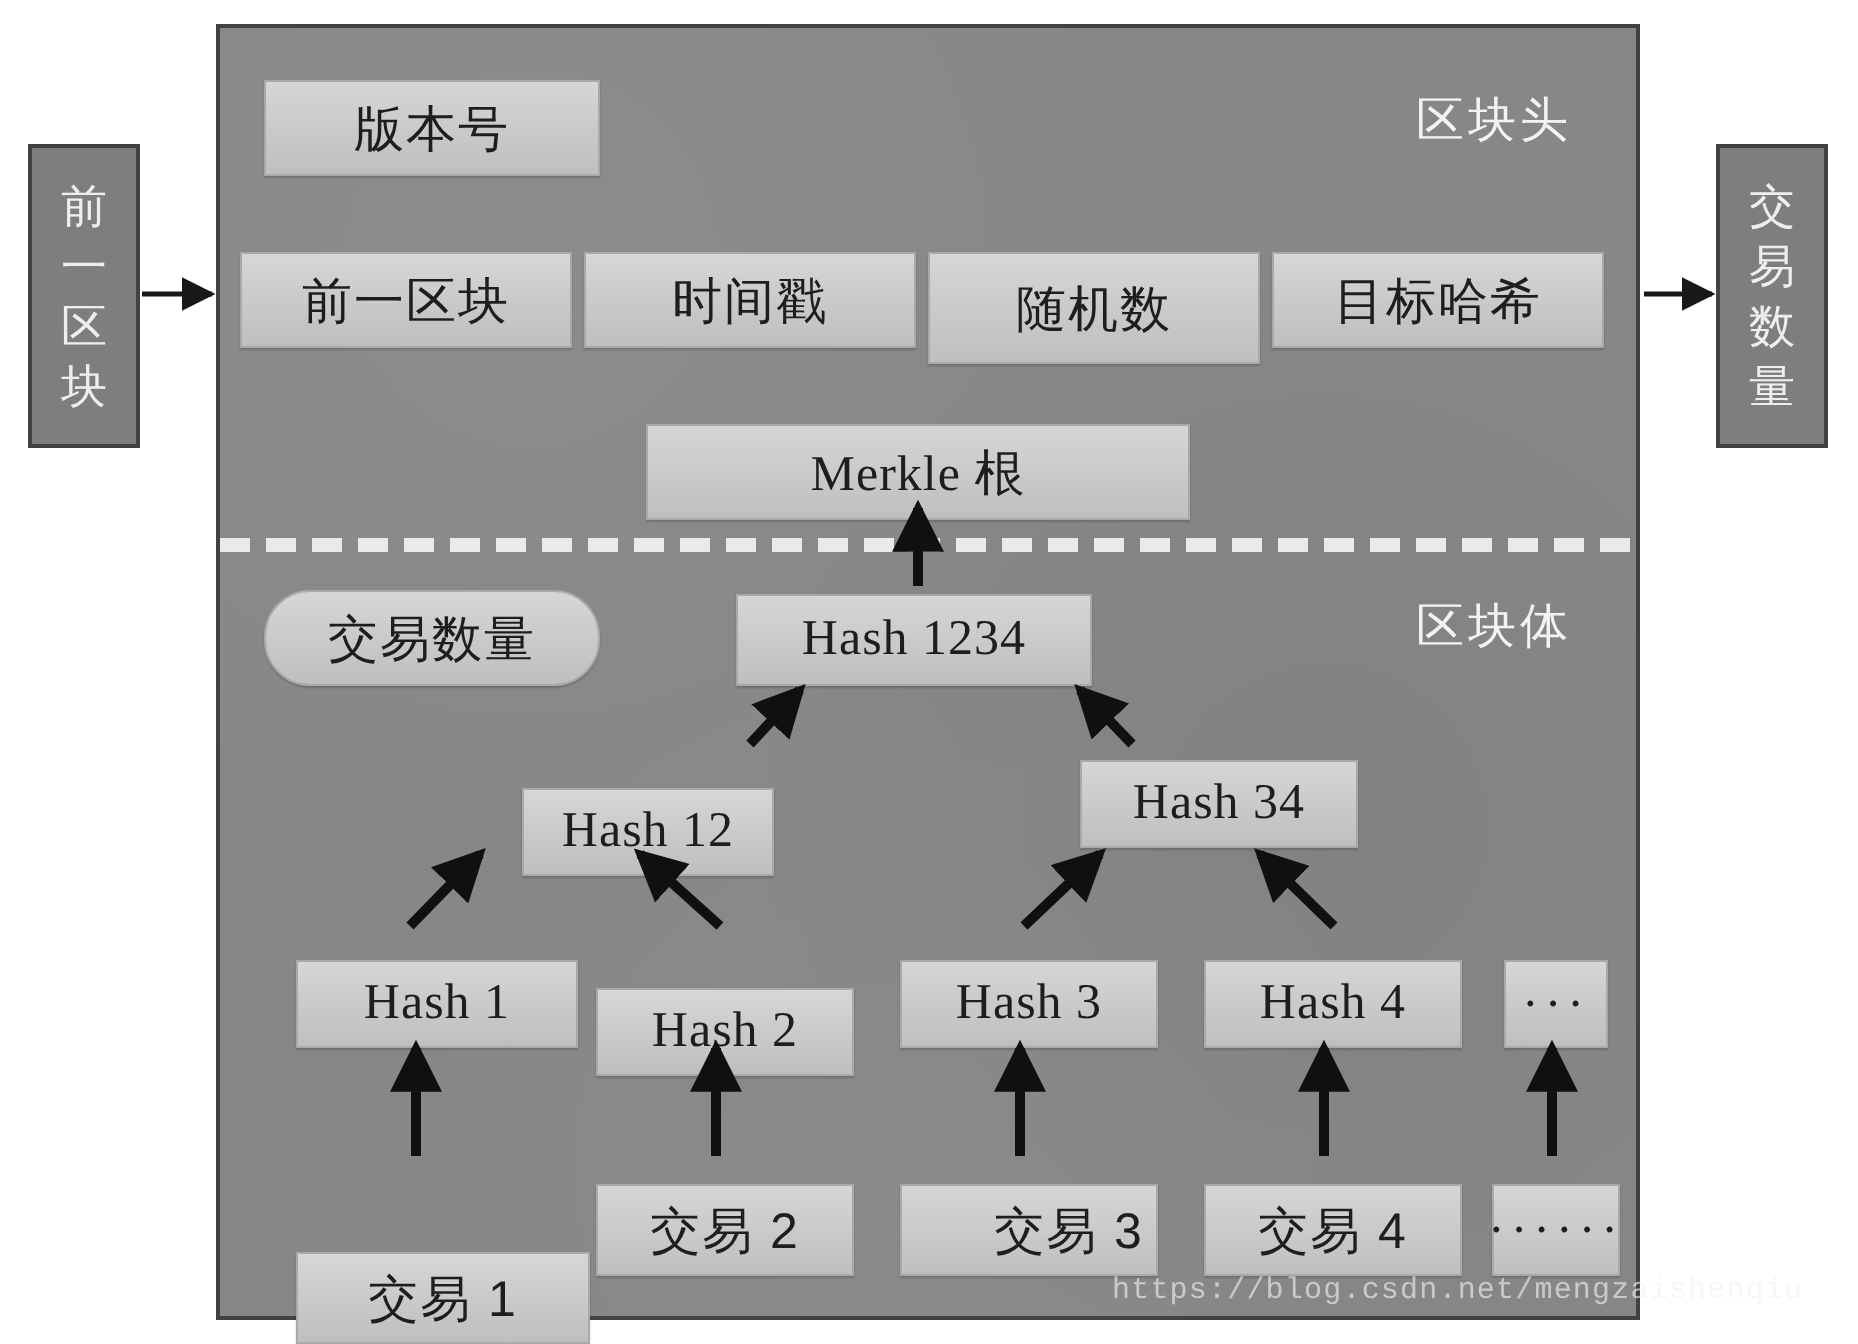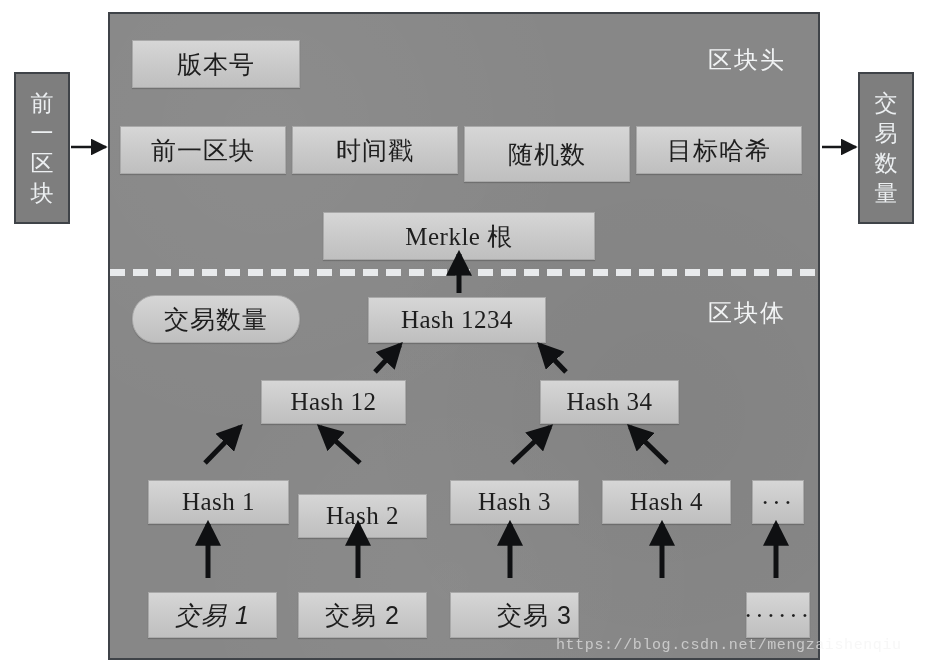--- a/index.html
+++ b/index.html
@@ -186,21 +186,21 @@
     </div>
 
     <div class="field cjk" style="left:22px; top:281px; width:168px; height:48px;border-radius:23px;">
       <span>交易数量</span>
     </div>
 
     <div class="field latin" style="left:258px; top:283px; width:178px; height:46px;">
       <span>Hash 1234</span>
     </div>
 
-    <div class="field latin" style="left:151px; top:366px; width:145px; height:44px;">
+    <div class="field latin" style="left:151px; top:380px; width:126px; height:44px;">
       <span>Hash 12</span>
     </div>
     <div class="field latin" style="left:430px; top:366px; width:139px; height:44px;">
       <span>Hash 34</span>
     </div>
 
     <div class="field latin" style="left:38px; top:466px; width:141px; height:44px;">
       <span>Hash 1</span>
     </div>
     <div class="field latin" style="left:188px; top:480px; width:129px; height:44px;">
@@ -209,28 +209,31 @@
     <div class="field latin" style="left:340px; top:466px; width:129px; height:44px;">
       <span>Hash 3</span>
     </div>
     <div class="field latin" style="left:492px; top:466px; width:129px; height:44px;">
       <span>Hash 4</span>
     </div>
     <div class="field dots" style="left:642px; top:466px; width:52px; height:44px;">
       <span>···</span>
     </div>
 
-    <div class="field cjk" style="left:38px; top:578px; width:129px; height:46px;font-style:italic;">
+    <div class="field cjk" style="left:38px; top:612px; width:147px; height:46px;">
       <span>交易 1</span>
     </div>
     <div class="field cjk" style="left:188px; top:578px; width:129px; height:46px;">
       <span>交易 2</span>
     </div>
     <div class="field cjk" style="left:340px; top:578px; width:129px; height:46px;padding-left:40px;">
       <span>交易 3</span>
+    </div>
+    <div class="field cjk" style="left:492px; top:578px; width:129px; height:46px;">
+      <span>交易 4</span>
     </div>
     <div class="field dots" style="left:636px; top:578px; width:64px; height:46px;">
       <span>······</span>
     </div>
 
   </div>
 
   <svg class="arrows" viewBox="0 0 929 672">
     <defs>
       <marker id="ah-thin" viewBox="0 0 10 10" refX="9" refY="5" markerWidth="7" markerHeight="7" orient="auto-start-reverse">

